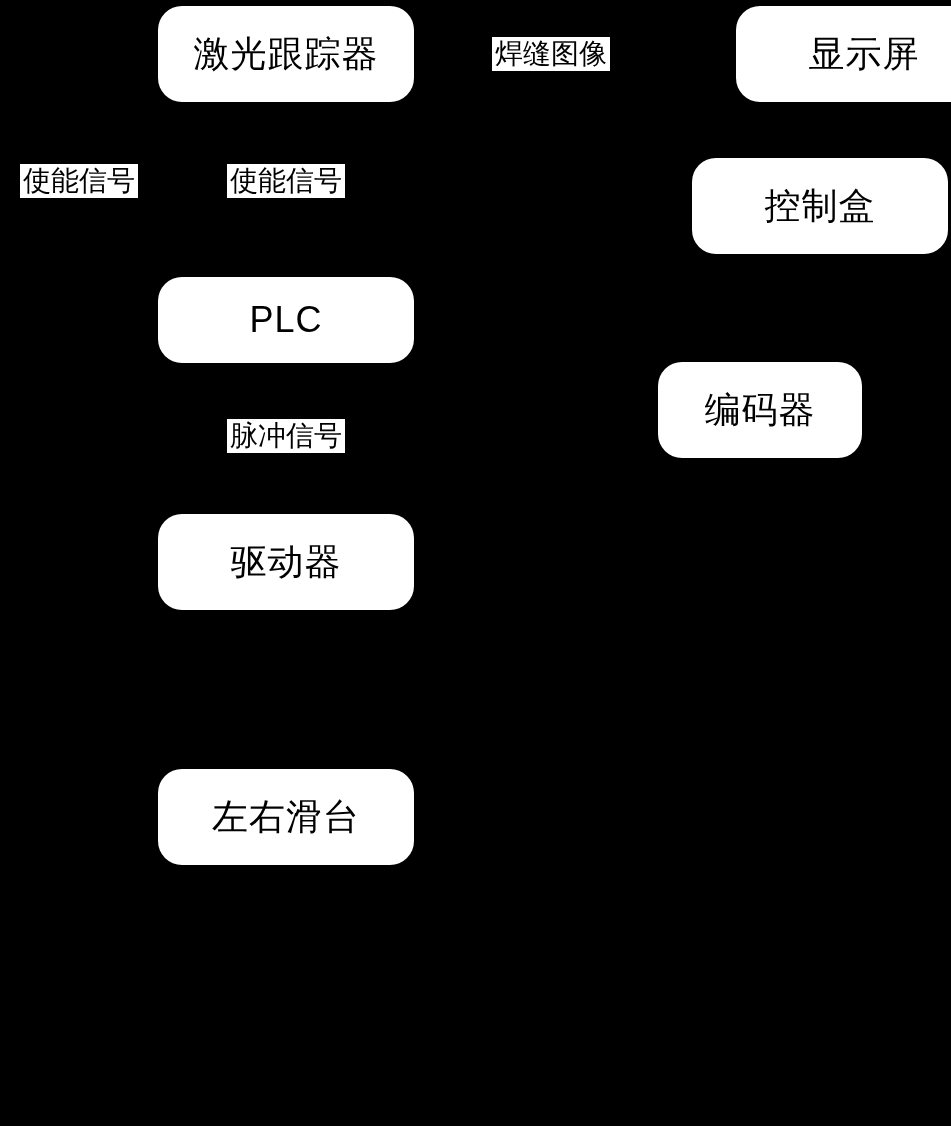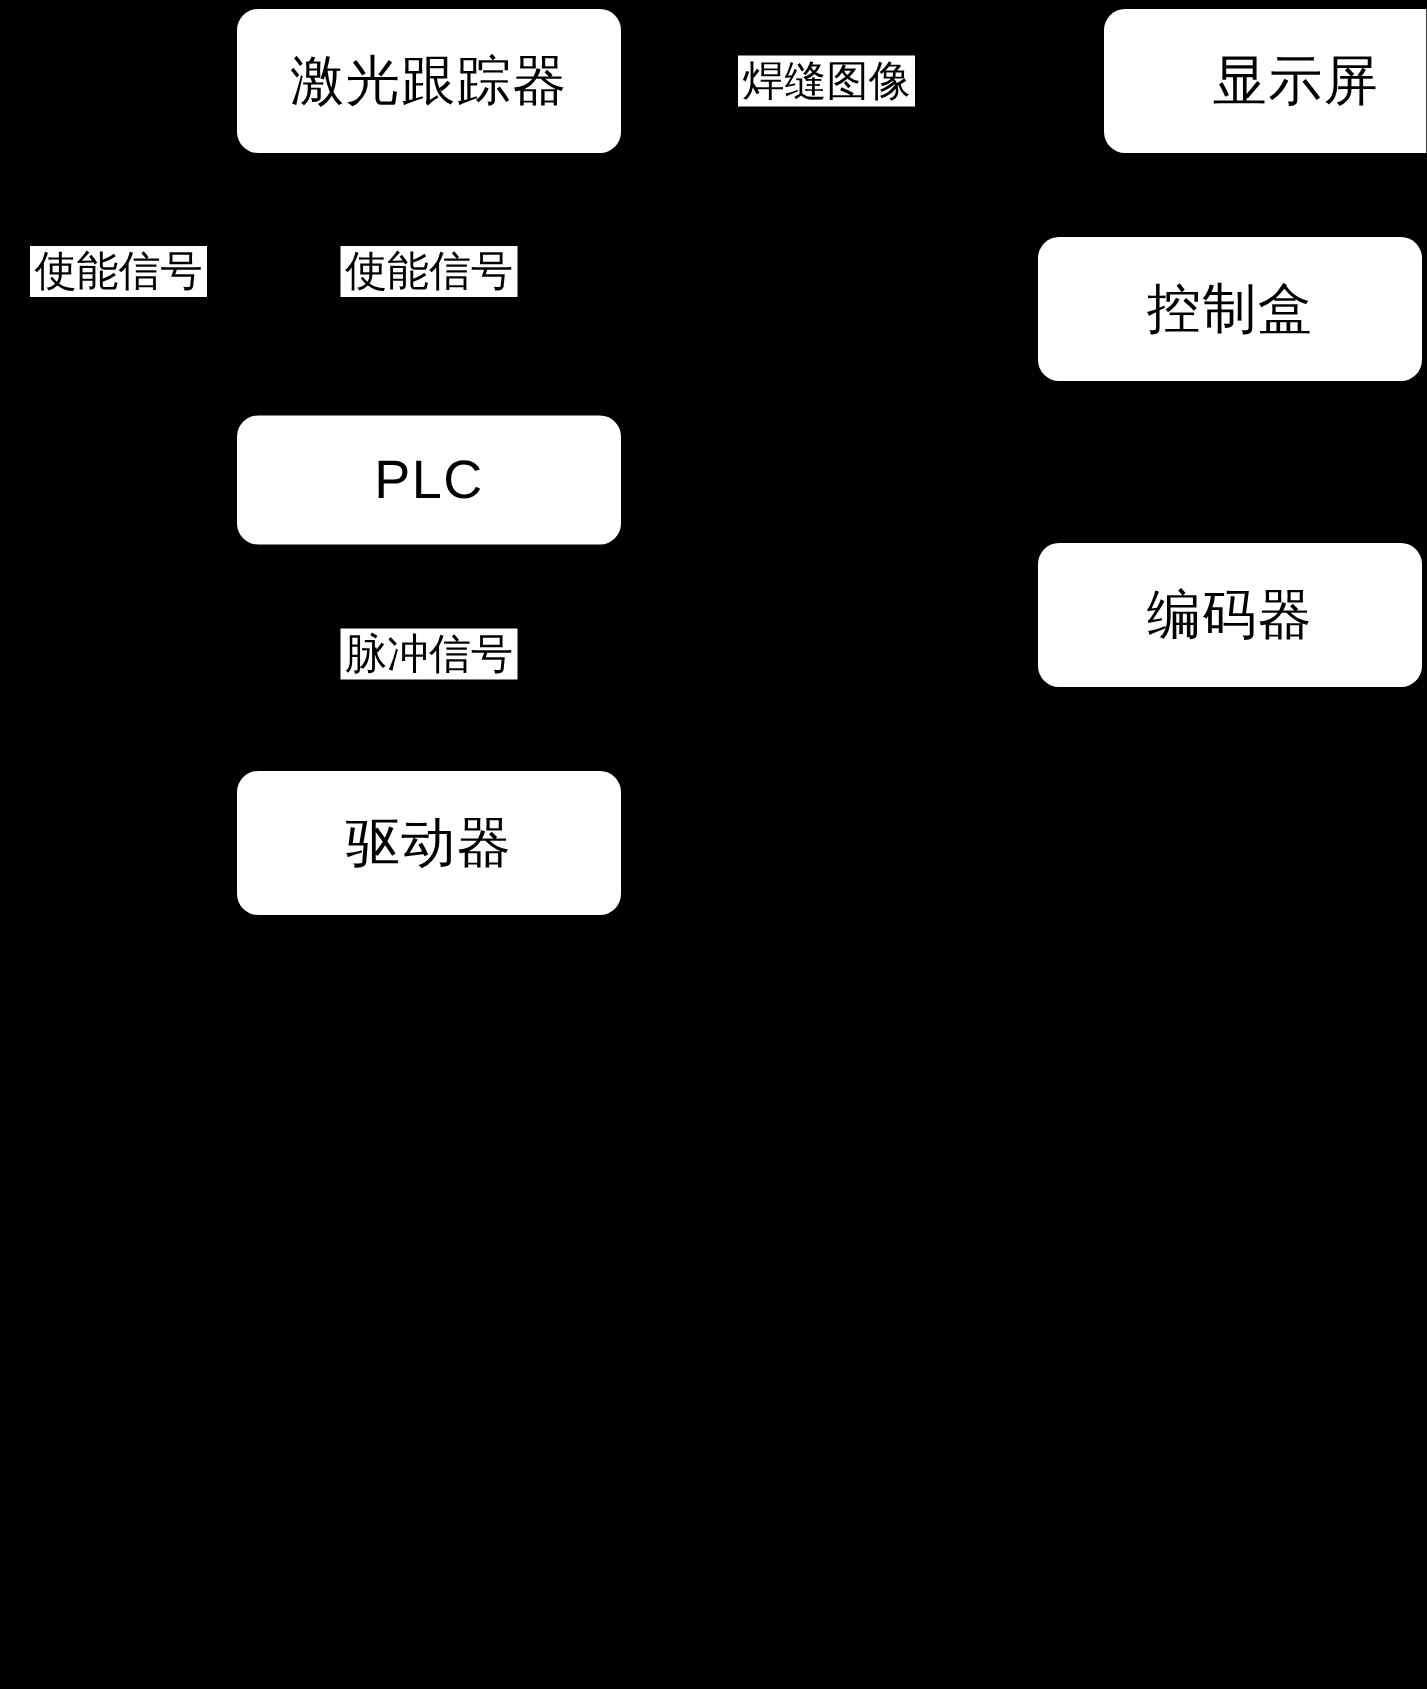--- a/index.html
+++ b/index.html
@@ -12,21 +12,21 @@
     width: 951px;
     height: 1126px;
     background: #000000;
     font-family: "Liberation Sans", sans-serif;
     overflow: hidden;
   }
   .node {
     position: absolute;
     background: #ffffff;
     color: #000000;
-    border-radius: 14px;
+    border-radius: 24px;
     display: flex;
     align-items: center;
     justify-content: center;
     text-align: center;
     font-size: 36px;
     line-height: 1.1;
     letter-spacing: 1px;
     box-sizing: border-box;
   }
   .label {
@@ -54,28 +54,31 @@
   </div>
 
   <div class="node" style="left:692px; top:158px; width:256px; height:96px;">
     <span>控制盒</span>
   </div>
 
   <div class="node" style="left:158px; top:277px; width:256px; height:86px;">
     <span>PLC</span>
   </div>
 
-  <div class="node" style="left:692px; top:362px; width:256px; height:96px;">
+  <div class="node" style="left:658px; top:362px; width:204px; height:96px;">
     <span>编码器</span>
   </div>
 
   <div class="node" style="left:158px; top:514px; width:256px; height:96px;">
     <span>驱动器</span>
   </div>
 
+  <div class="node" style="left:158px; top:769px; width:256px; height:96px;">
+    <span>左右滑台</span>
+  </div>
 
 
   <div class="label" style="left:492px; top:37px;">焊缝图像</div>
 
   <div class="label" style="left:20px; top:164px;">使能信号</div>
 
   <div class="label" style="left:227px; top:164px;">使能信号</div>
 
   <div class="label" style="left:227px; top:419px;">脉冲信号</div>
 

